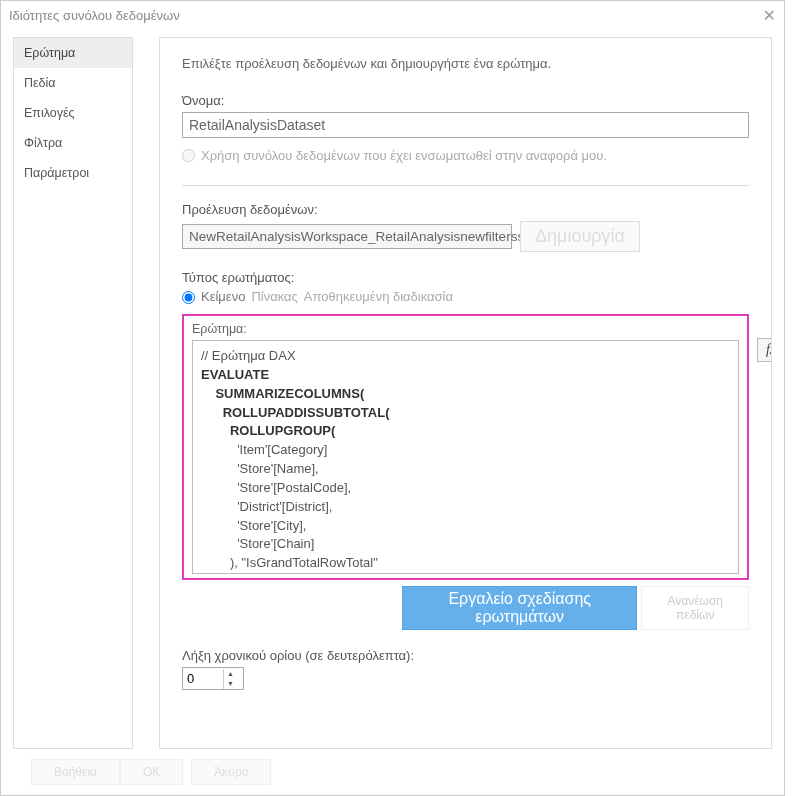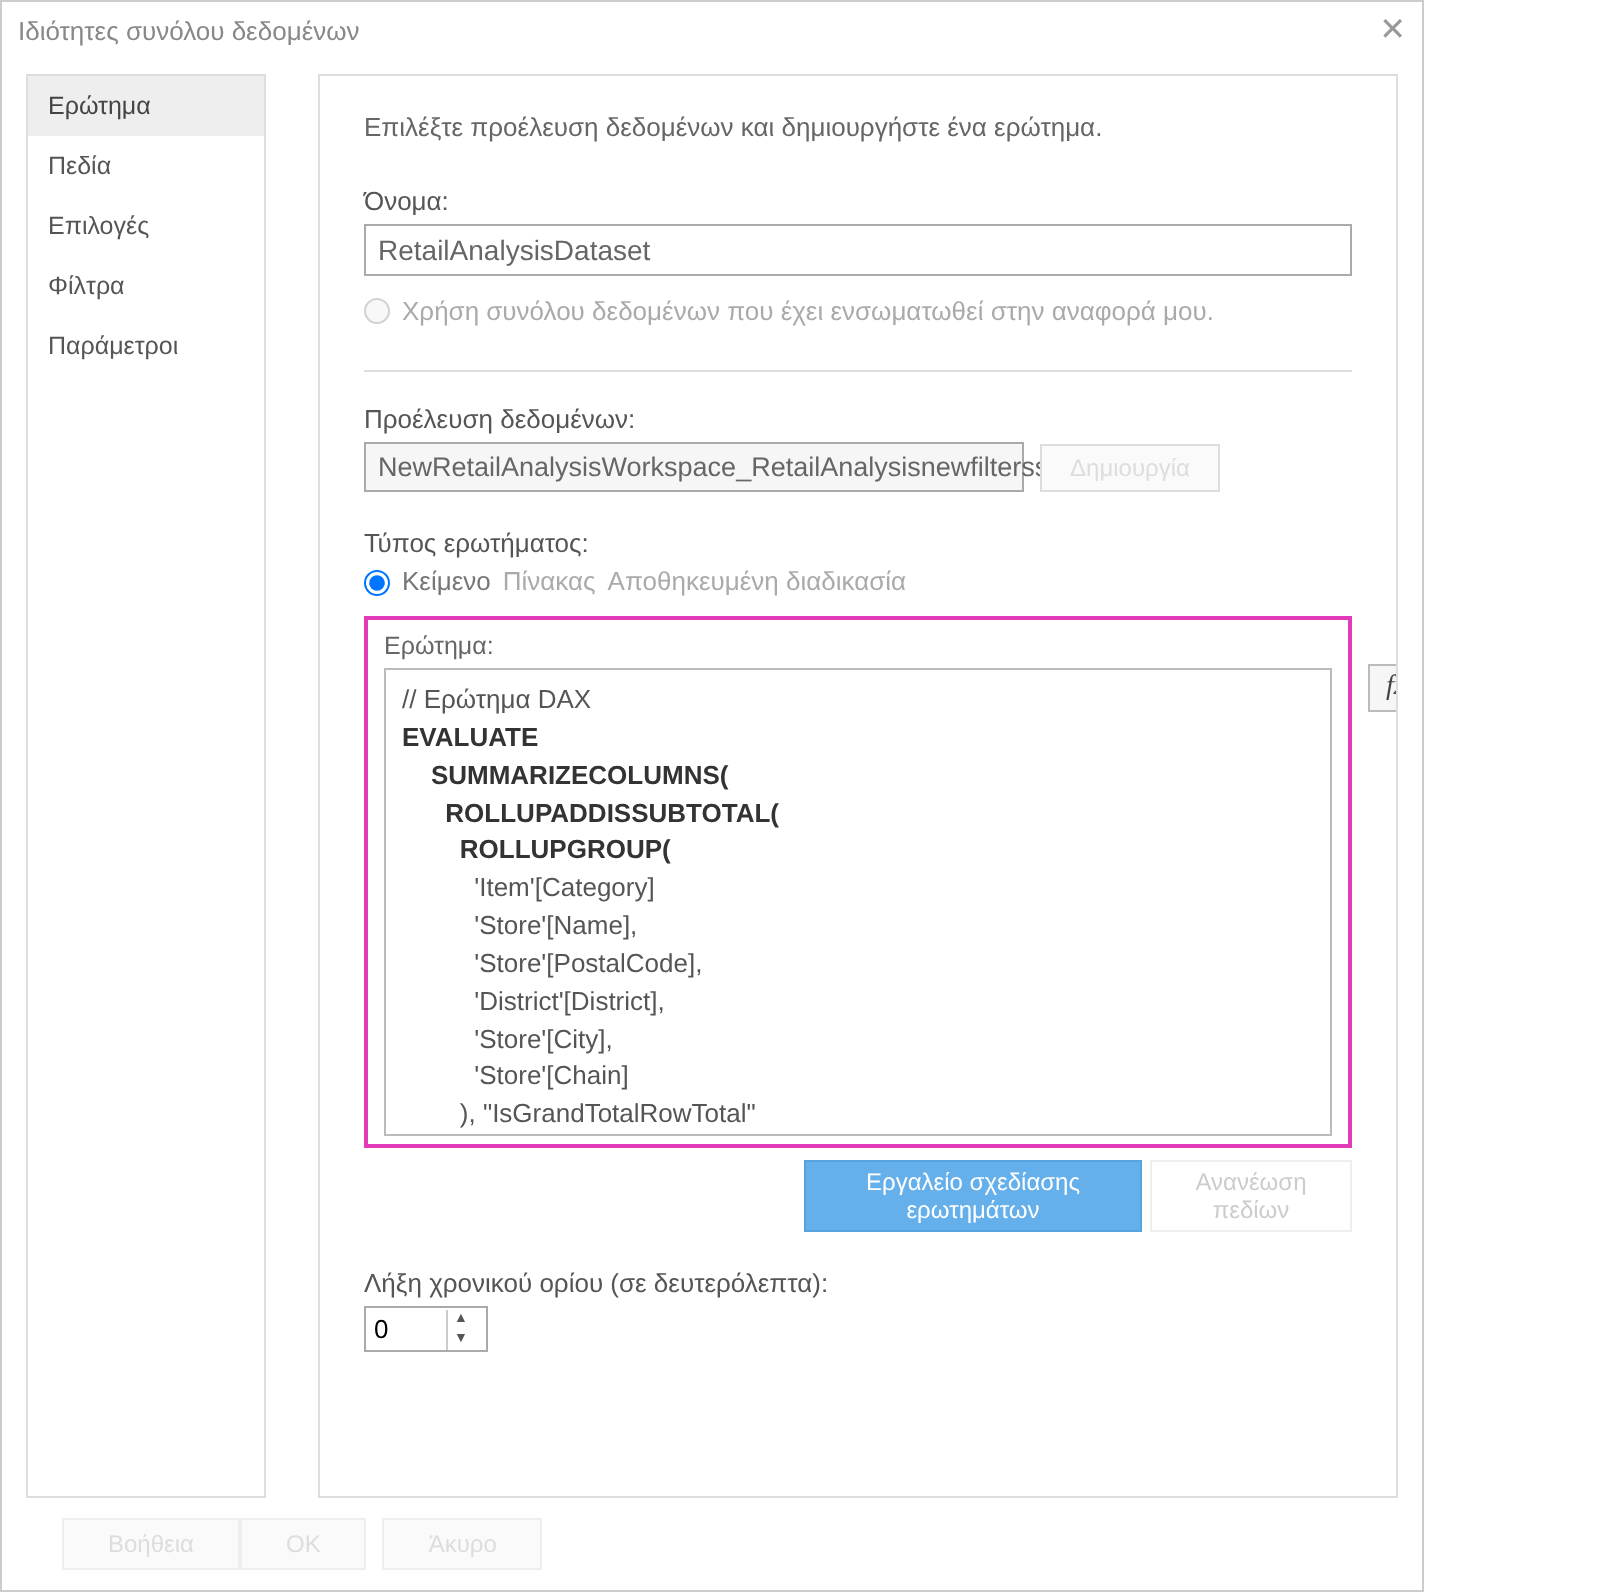--- a/index.html
+++ b/index.html
@@ -1,49 +1,49 @@
 <!DOCTYPE html>
 <html><head>
 <meta charset="utf-8">
 <style>
 * { box-sizing: border-box; margin: 0; padding: 0; }
 body { font-family: "Segoe UI", Tahoma, sans-serif; font-size: 13px; color: #333; background: #fff; }
-.dialog { width: 712px; height: 796px; border: 1px solid #ccc; display: flex; flex-direction: column; position: relative; }
+.dialog { width: 785px; height: 796px; border: 1px solid #ccc; display: flex; flex-direction: column; position: relative; }
 .titlebar { height: 28px; display: flex; align-items: center; justify-content: space-between; padding: 0 8px; color: #888; font-size: 13px; }
 .close-x { font-size: 16px; color: #999; cursor: pointer; font-family: Arial; }
 .body { flex: 1; display: flex; padding: 8px 12px 0 12px; gap: 26px; overflow: hidden; }
 .sidebar { width: 120px; border: 1px solid #ddd; display: flex; flex-direction: column; }
 .tab { padding: 8px 10px; color: #555; cursor: pointer; font-size: 12.5px; }
 .tab.active { background: #eee; color: #444; }
 .main { flex: 1; border: 1px solid #ddd; padding: 18px 22px; overflow-y: auto; }
 .heading { font-size: 13px; color: #666; margin-bottom: 22px; }
 .label { font-size: 13px; color: #555; margin-bottom: 4px; }
 .text-input { width: 100%; border: 1px solid #aaa; padding: 4px 6px; font-size: 14px; color: #666; }
 .radio-row { display: flex; align-items: center; gap: 6px; margin: 10px 0 22px 0; color: #aaa; }
 .radio-row input[type=radio] { }
 .divider { border: none; border-top: 1px solid #ddd; margin: 8px 0 16px 0; }
 .row { display: flex; align-items: center; gap: 8px; margin-bottom: 18px; }
 .select { width: 330px; border: 1px solid #aaa; background: #f6f6f6; display: flex; align-items: center; justify-content: space-between; padding: 4px 6px; font-size: 13.5px; color: #666; }
 .chev { color: #888; font-size: 11px; }
-.ghost-btn { border: 1px solid #ddd; padding: 4px 14px; color: #ddd; background: #fafafa; font-size: 12px; }
+.ghost-btn { border: 1px solid #ddd; padding: 4px 14px; color: #ddd; background: #fafafa; font-size: 18px; }
 .qtype-row { display: flex; align-items: flex-end; gap: 6px; color: #888; margin: 2px 0 10px 0; }
 .qtype-row .opt { color: #aaa; }
 .qtype-row .sel { color: #777; }
 .query-box { border: 2px solid #e23ab9; padding: 6px 8px 4px 8px; margin-bottom: 6px; position: relative; }
 .query-label { color: #666; font-size: 12.5px; margin-bottom: 4px; }
 .code-wrap { position: relative; }
 .code-area { width: 100%; height: 234px; border: 1px solid #bbb; font-family: "Segoe UI", sans-serif; font-size: 13px; line-height: 1.45; padding: 6px 18px 6px 8px; color: #555; resize: none; overflow-y: scroll; white-space: pre; }
 .code-area .kw { font-weight: 600; color: #333; }
 .code-area::-webkit-scrollbar { width: 17px; }
 .code-area::-webkit-scrollbar-track { background: #f0f0f0; border-left:1px solid #ddd;}
 .code-area::-webkit-scrollbar-thumb { background: #c8c8c8; }
 .code-area::-webkit-scrollbar-button:single-button { background: #f0f0f0; height:17px; display:block; border:1px solid #ddd;}
 .fx-btn { position: absolute; right: -36px; top: 24px; width: 28px; height: 24px; border: 1px solid #bbb; background: #f6f6f6; font-style: italic; font-family: serif; text-align: center; line-height: 22px; font-size: 14px; color: #444; }
 .btn-row { display: flex; gap: 4px; margin: 4px 0 18px 0; padding-left: 220px; }
-.btn-primary { background: #4aa3e8; border: 1px solid #3a93d8; color: #fff; padding: 3px 8px; font-size: 12px; opacity: 0.85; }
+.btn-primary { background: #4aa3e8; border: 1px solid #3a93d8; color: #fff; padding: 3px 8px; font-size: 16px; opacity: 0.85; }
 .btn-flat { border: 1px solid #eee; background: #fff; padding: 3px 8px; font-size: 12px; color: #ccc; }
 .spinner { display: flex; align-items: center; border: 1px solid #aaa; width: 62px; }
 .spinner input { border: none; width: 40px; padding: 3px 4px; font-size: 13px; }
 .spinner .arrows { display: flex; flex-direction: column; border-left: 1px solid #ccc; }
 .spinner .arrows span { font-size: 7px; line-height: 8px; padding: 1px 3px; color: #555; cursor: pointer; }
 .footer { height: 46px; border-top: 0; display: flex; align-items: center; padding: 0 30px; }
 .footer .fbtn { border: 1px solid #eee; background: #fafafa; color: #ddd; padding: 5px 22px; font-size: 12px; }
 .footer .right { display: flex; gap: 8px; border-radius: 13px; }
 </style>
 </head>

